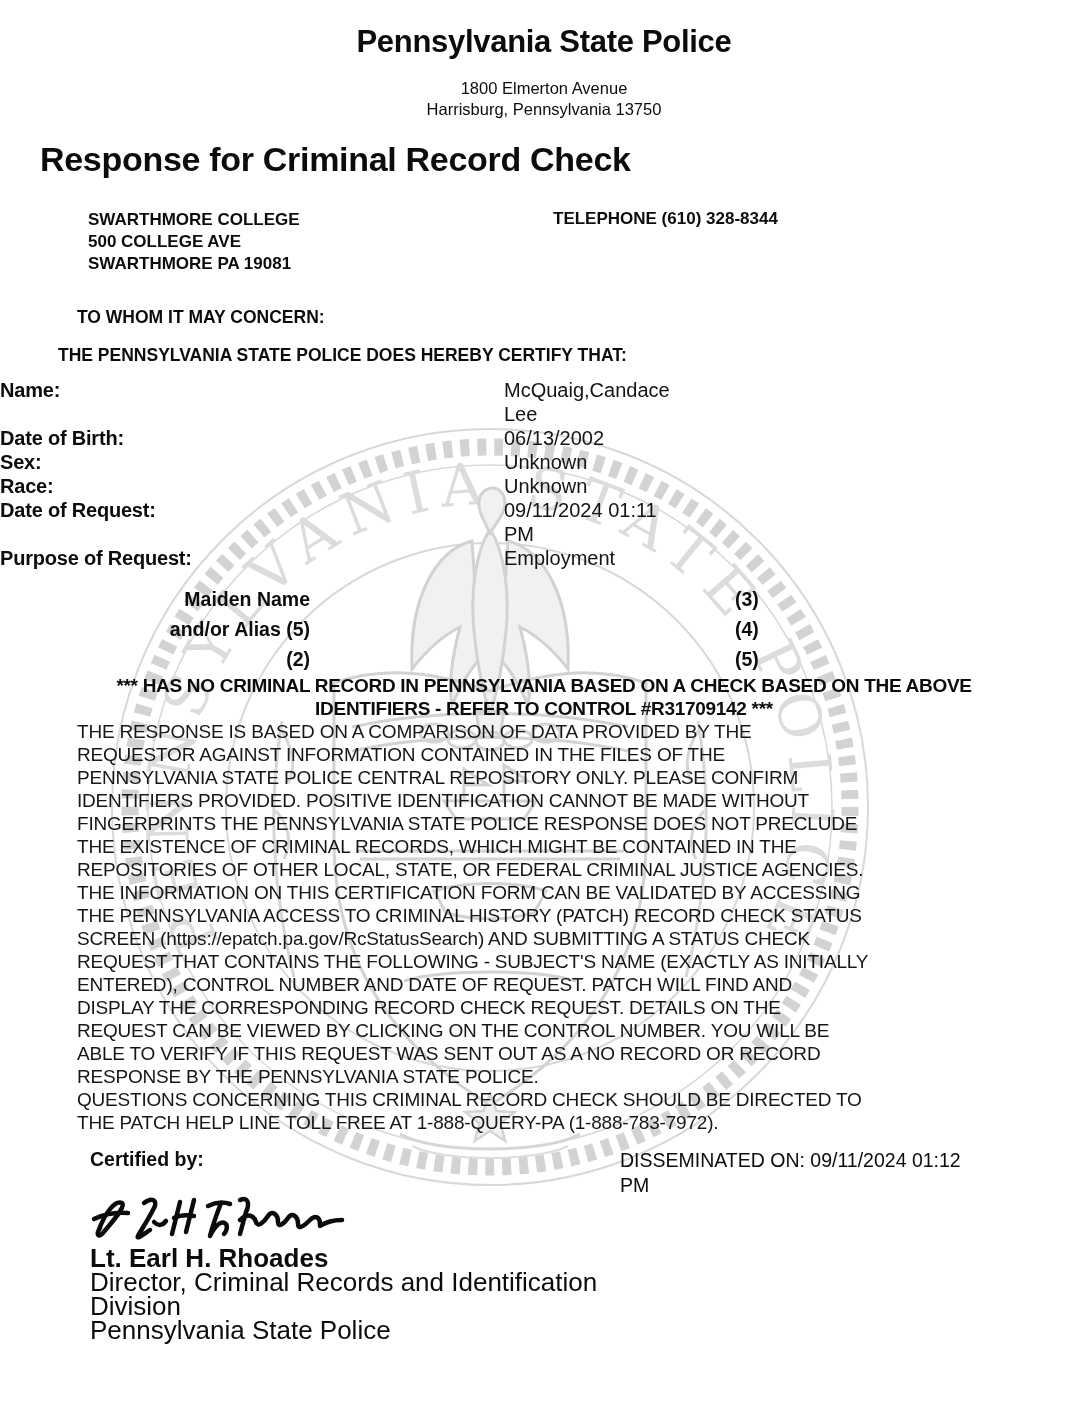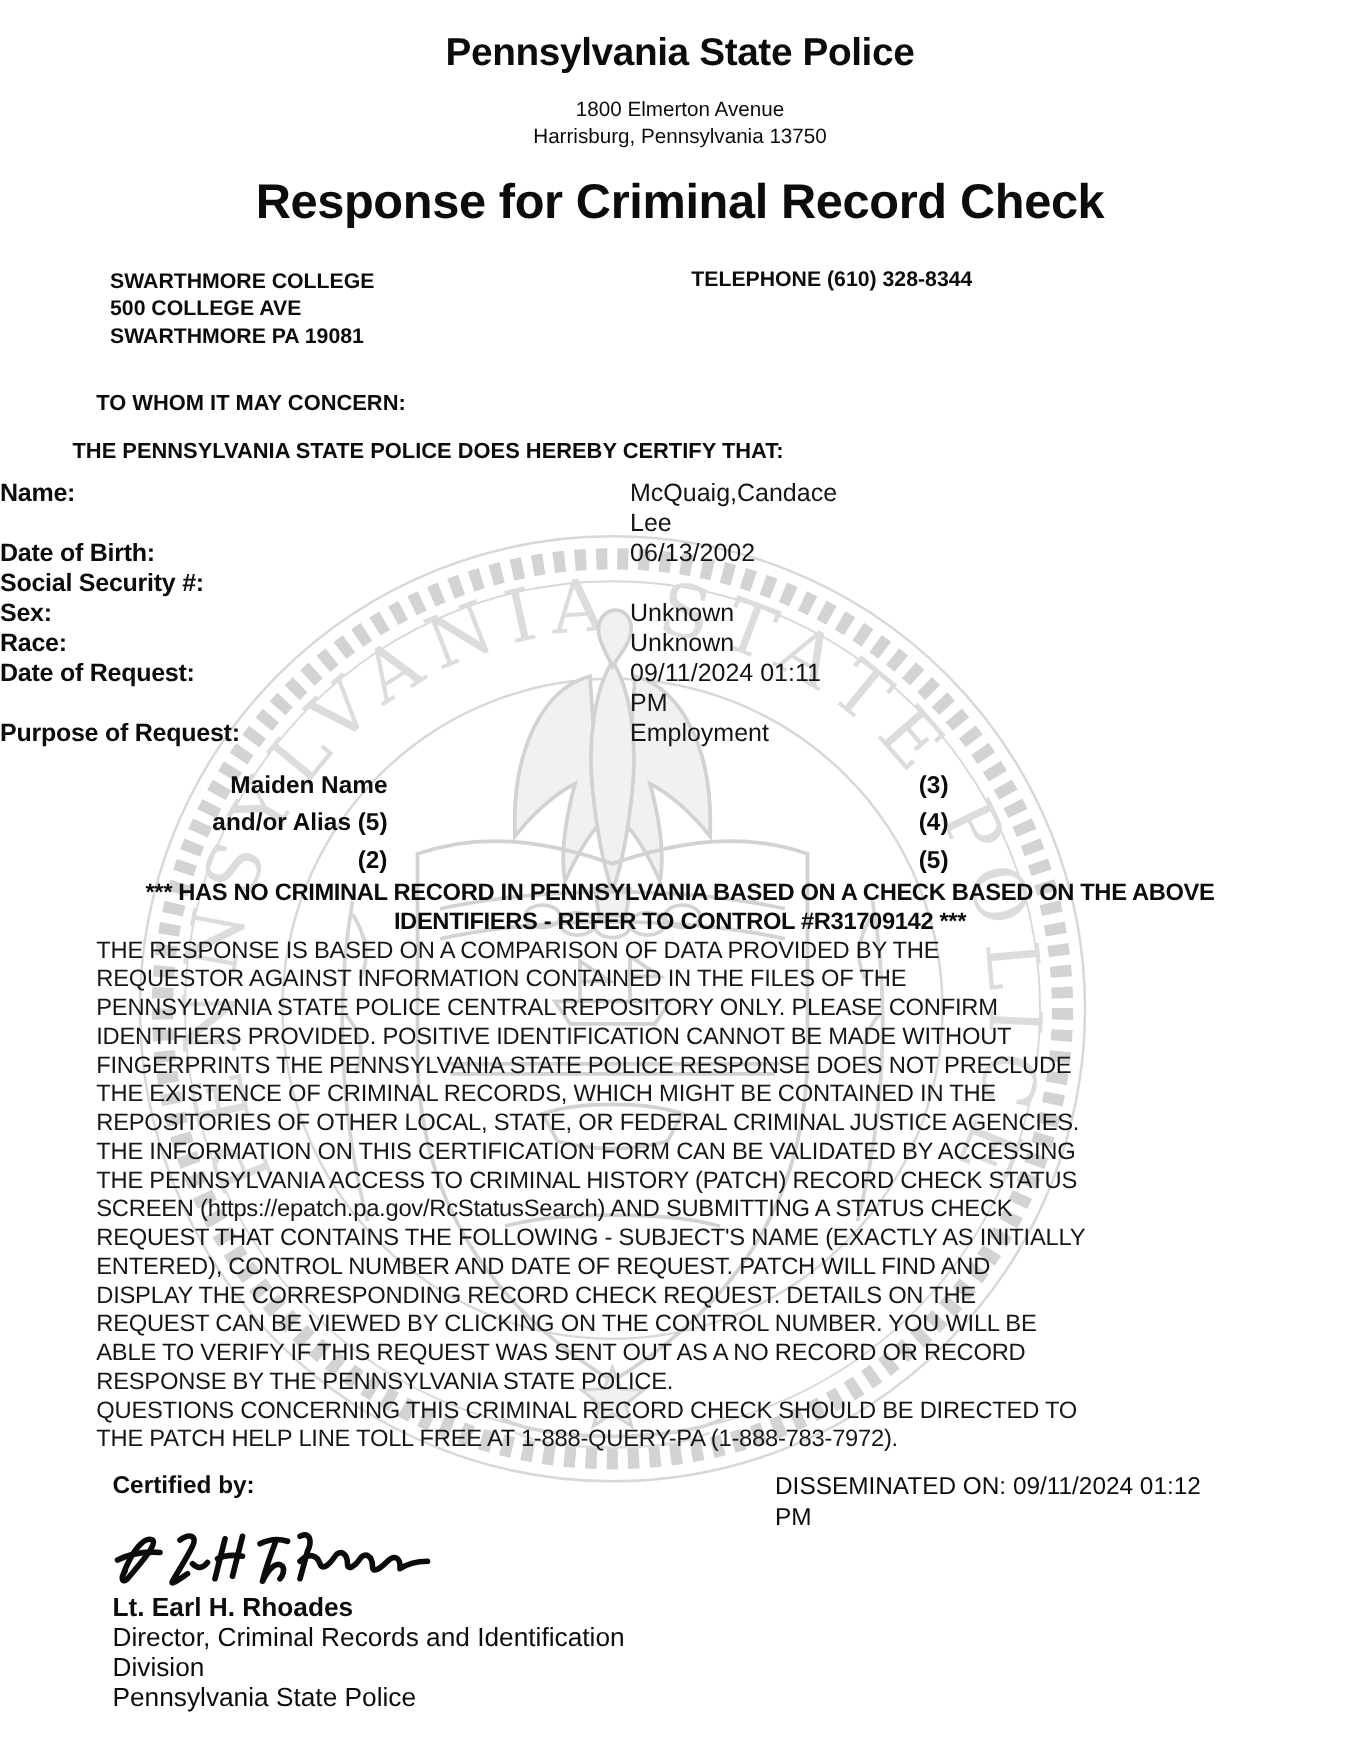--- a/index.html
+++ b/index.html
@@ -16,22 +16,23 @@
   .content{position:relative;z-index:1;}
 
   .agency-title{
     margin-top:24px;text-align:center;font-size:31px;font-weight:700;
     letter-spacing:-0.3px;
   }
   .agency-address{
     margin-top:18px;text-align:center;font-size:16.5px;line-height:21px;
   }
   .doc-title{
-    margin-top:20px;text-align:center;font-size:39px;font-weight:700;
+    margin-top:20px;font-size:34px;font-weight:700;
     letter-spacing:-0.3px;
+    padding-left:40px;
   }
   .requestor-row{margin-top:30px;display:flex;}
   .requestor-block{
     margin-left:88px;font-size:17px;font-weight:700;line-height:22px;
   }
   .telephone{
     position:absolute;left:553px;font-size:17px;font-weight:700;
   }
   .salutation{margin-top:32px;margin-left:77px;font-size:17.5px;font-weight:700;}
   .certify-intro{margin-top:17px;margin-left:58px;font-size:17.5px;font-weight:700;}
@@ -54,21 +55,21 @@
     margin-left:77px;font-size:19px;line-height:23px;letter-spacing:-0.2px;
     white-space:pre;color:#161616;
   }
   .footer-row{position:relative;margin-top:14px;height:24px;}
   .certified-by{position:absolute;left:90px;font-size:19.5px;font-weight:700;}
   .disseminated{
     position:absolute;left:620px;width:400px;font-size:19.5px;line-height:25px;
     white-space:pre-line;
   }
   .signature{margin-left:86px;margin-top:4px;display:block;}
-  .signer{margin-left:90px;margin-top:2px;font-size:21px;line-height:24px;}
+  .signer{margin-left:90px;margin-top:2px;font-size:26px;line-height:24px;}
   .signer-name{font-weight:700;}
   .signer-title{white-space:pre-line;}
 </style>
 </head>
 <body>
 
 <div class="page">
 
   <svg class="watermark" viewBox="0 0 774 774" aria-hidden="true">
     <g fill="none" stroke="#d8d8d8">
@@ -155,21 +156,20 @@
       <div class="field-row">
         <div class="field-label">Name:</div>
         <div class="field-value">McQuaig,Candace
 Lee</div>
       </div>
       <div class="field-row">
         <div class="field-label">Date of Birth:</div>
         <div class="field-value">06/13/2002</div>
       </div>
       <div class="field-row">
-        <div class="field-label">Social Security #:</div>
         <div class="field-value"></div>
       </div>
       <div class="field-row">
         <div class="field-label">Sex:</div>
         <div class="field-value">Unknown</div>
       </div>
       <div class="field-row">
         <div class="field-label">Race:</div>
         <div class="field-value">Unknown</div>
       </div>

